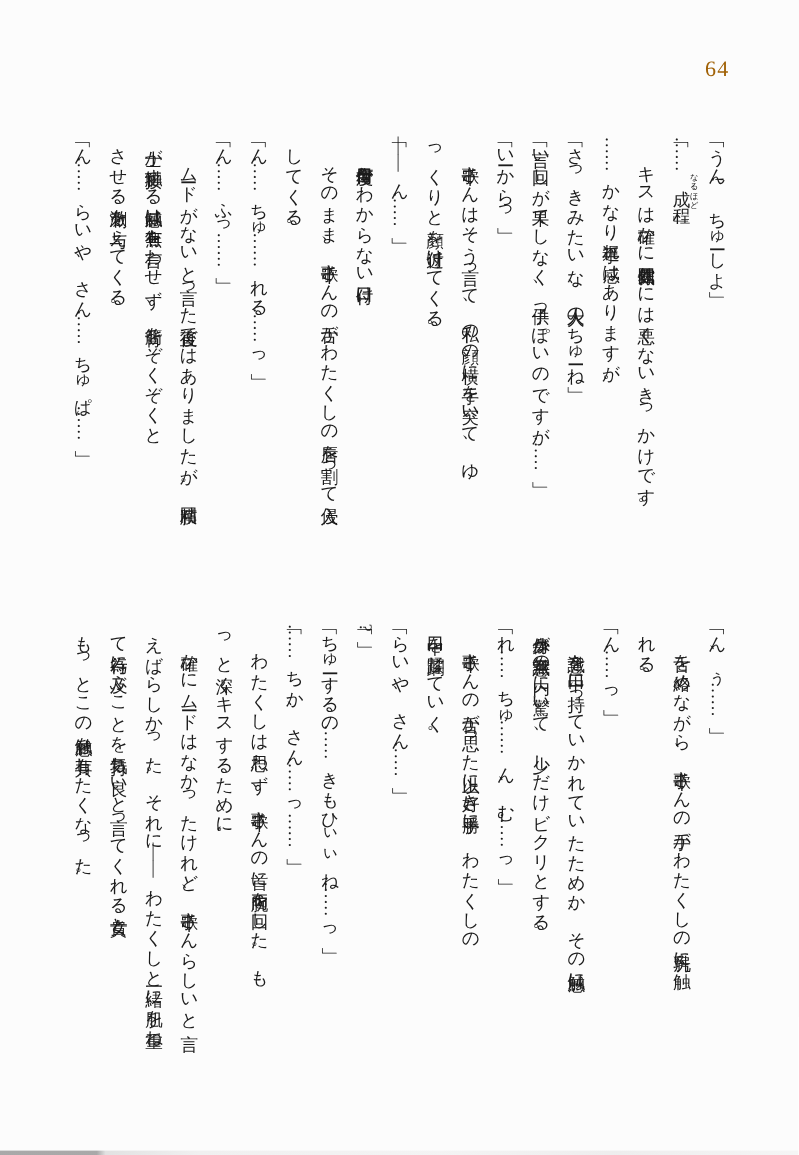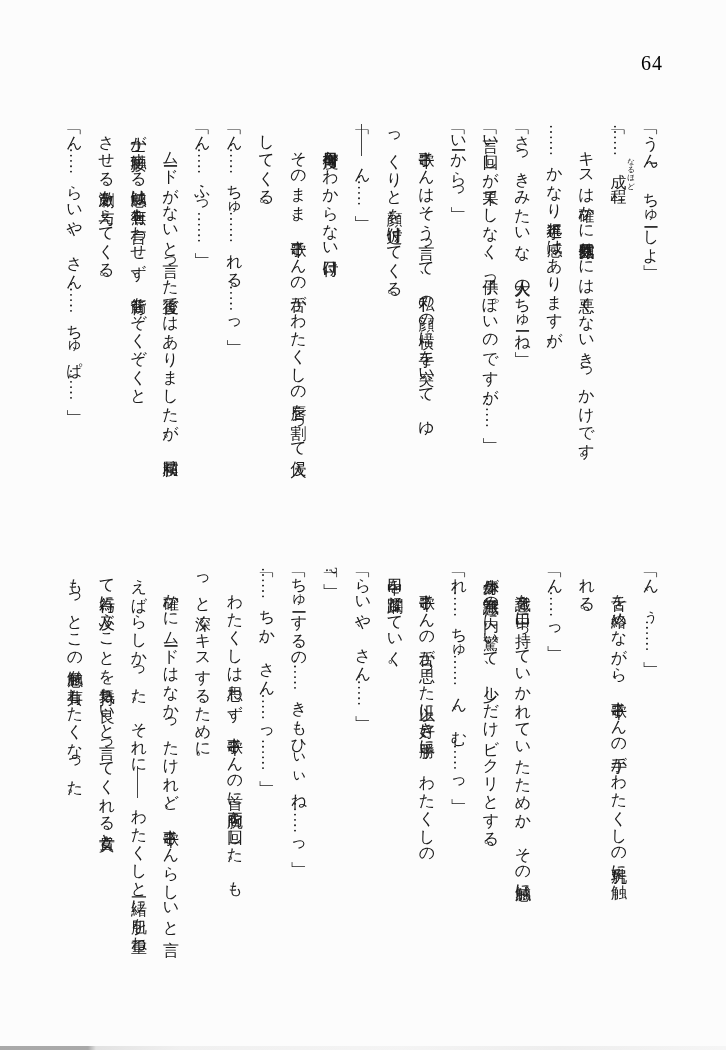--- a/index.html
+++ b/index.html
@@ -16,21 +16,21 @@
     font-family: "Liberation Serif", "DejaVu Serif", serif;
   }
   .page-number {
     position: absolute;
     top: 52px;
     left: 630px;
     width: 44px;
     text-align: center;
     font-size: 20px;
     letter-spacing: 1px;
-    color: #000000;
+    color: #a16207;
   }
   .text-block {
     position: absolute;
     right: 59px;
     height: 414px;
     writing-mode: vertical-rl;
     text-orientation: mixed;
     font-size: 16px;
     line-height: 32px;
     color: #1b1b1b;

